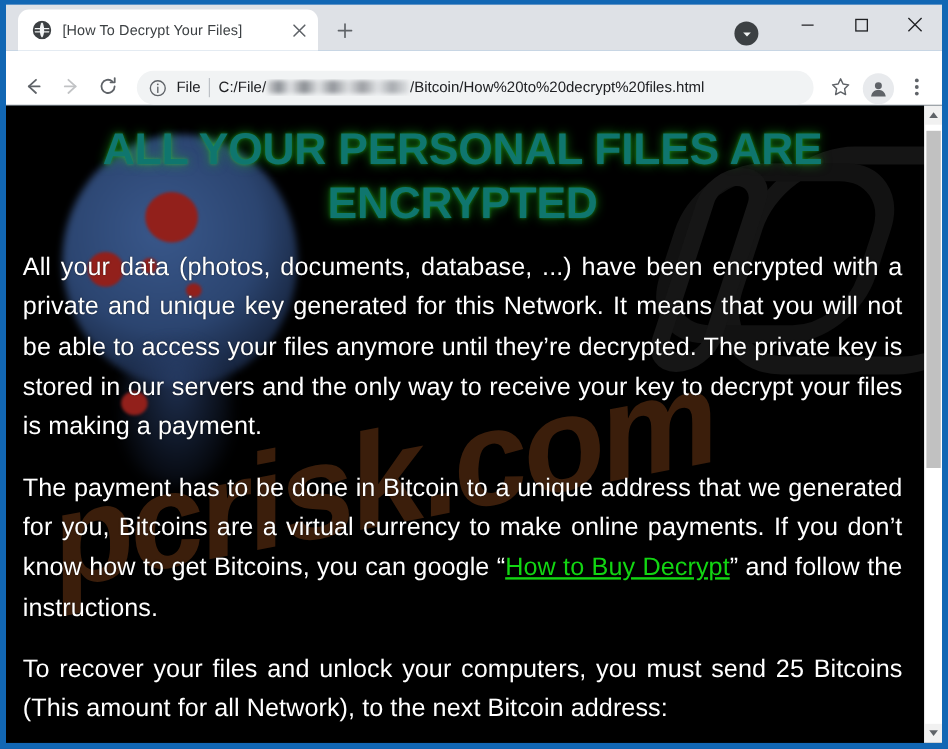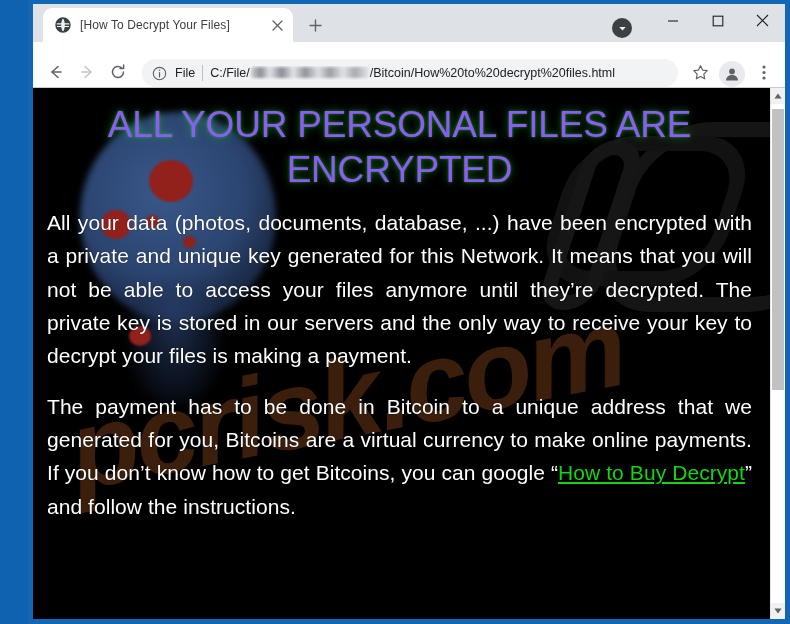--- a/index.html
+++ b/index.html
@@ -13,21 +13,20 @@
   }
 
   
   #browser-window {
     position: absolute;
     inset: 0;
     background: #1267b4;
     padding: 4px 5px 5px 5px;
     display: flex;
     flex-direction: column;
-    margin-left: 28px;
   }
 
   
   #tab-strip {
     height: 38px;
     background: #dee1e6;
     position: relative;
     display: flex;
     align-items: flex-end;
     flex: 0 0 auto;
@@ -290,23 +289,23 @@
     pointer-events: none;
   }
 
   #page-inner {
     position: relative;
     z-index: 3;
     padding: 14px 18px 0 14px;
   }
 
   #ransom-heading {
-    color: #8b5cf6;
+    color: #0f766e;
     font-size: 37px;
-    font-weight: 400;
+    font-weight: 700;
     text-align: center;
     line-height: 1.22;
     letter-spacing: -0.2px;
     text-shadow: 0 0 9px rgba(30,200,30,0.55), 0 0 3px rgba(60,230,60,0.45);
     margin: 0 24px 14px 24px;
   }
 
   .ransom-para {
     color: #ffffff;
     font-size: 21px;
@@ -491,20 +490,21 @@
       </div>
 
       <div id="page-inner">
 
         <h1 id="ransom-heading">ALL YOUR PERSONAL FILES ARE ENCRYPTED</h1>
 
         <p class="ransom-para">All your data (photos, documents, database, ...) have been encrypted with a private and unique key generated for this Network. It means that you will not be able to access your files anymore until they’re decrypted. The private key is stored in our servers and the only way to receive your key to decrypt your files is making a payment.</p>
 
         <p class="ransom-para"><span>The payment has to be done in Bitcoin to a unique address that we generated for you, Bitcoins are a virtual currency to make online payments. If you don’t know how to get Bitcoins, you can google “</span><a id="buy-bitcoins-link" href="#">How to Buy Decrypt</a><span>” and follow the instructions.</span></p>
 
+        <p class="ransom-para">To recover your files and unlock your computers, you must send 25 Bitcoins (This amount for all Network), to the next Bitcoin address:</p>
 
       </div>
     </div>
 
     <div id="scrollbar">
       <div class="sb-arrow">
         <svg width="8" height="6" viewBox="0 0 8 6">
             <path d="M4 0.6 L7.6 5.4 L0.4 5.4 Z" fill="#5f6368"></path>
           </svg>
       </div>

